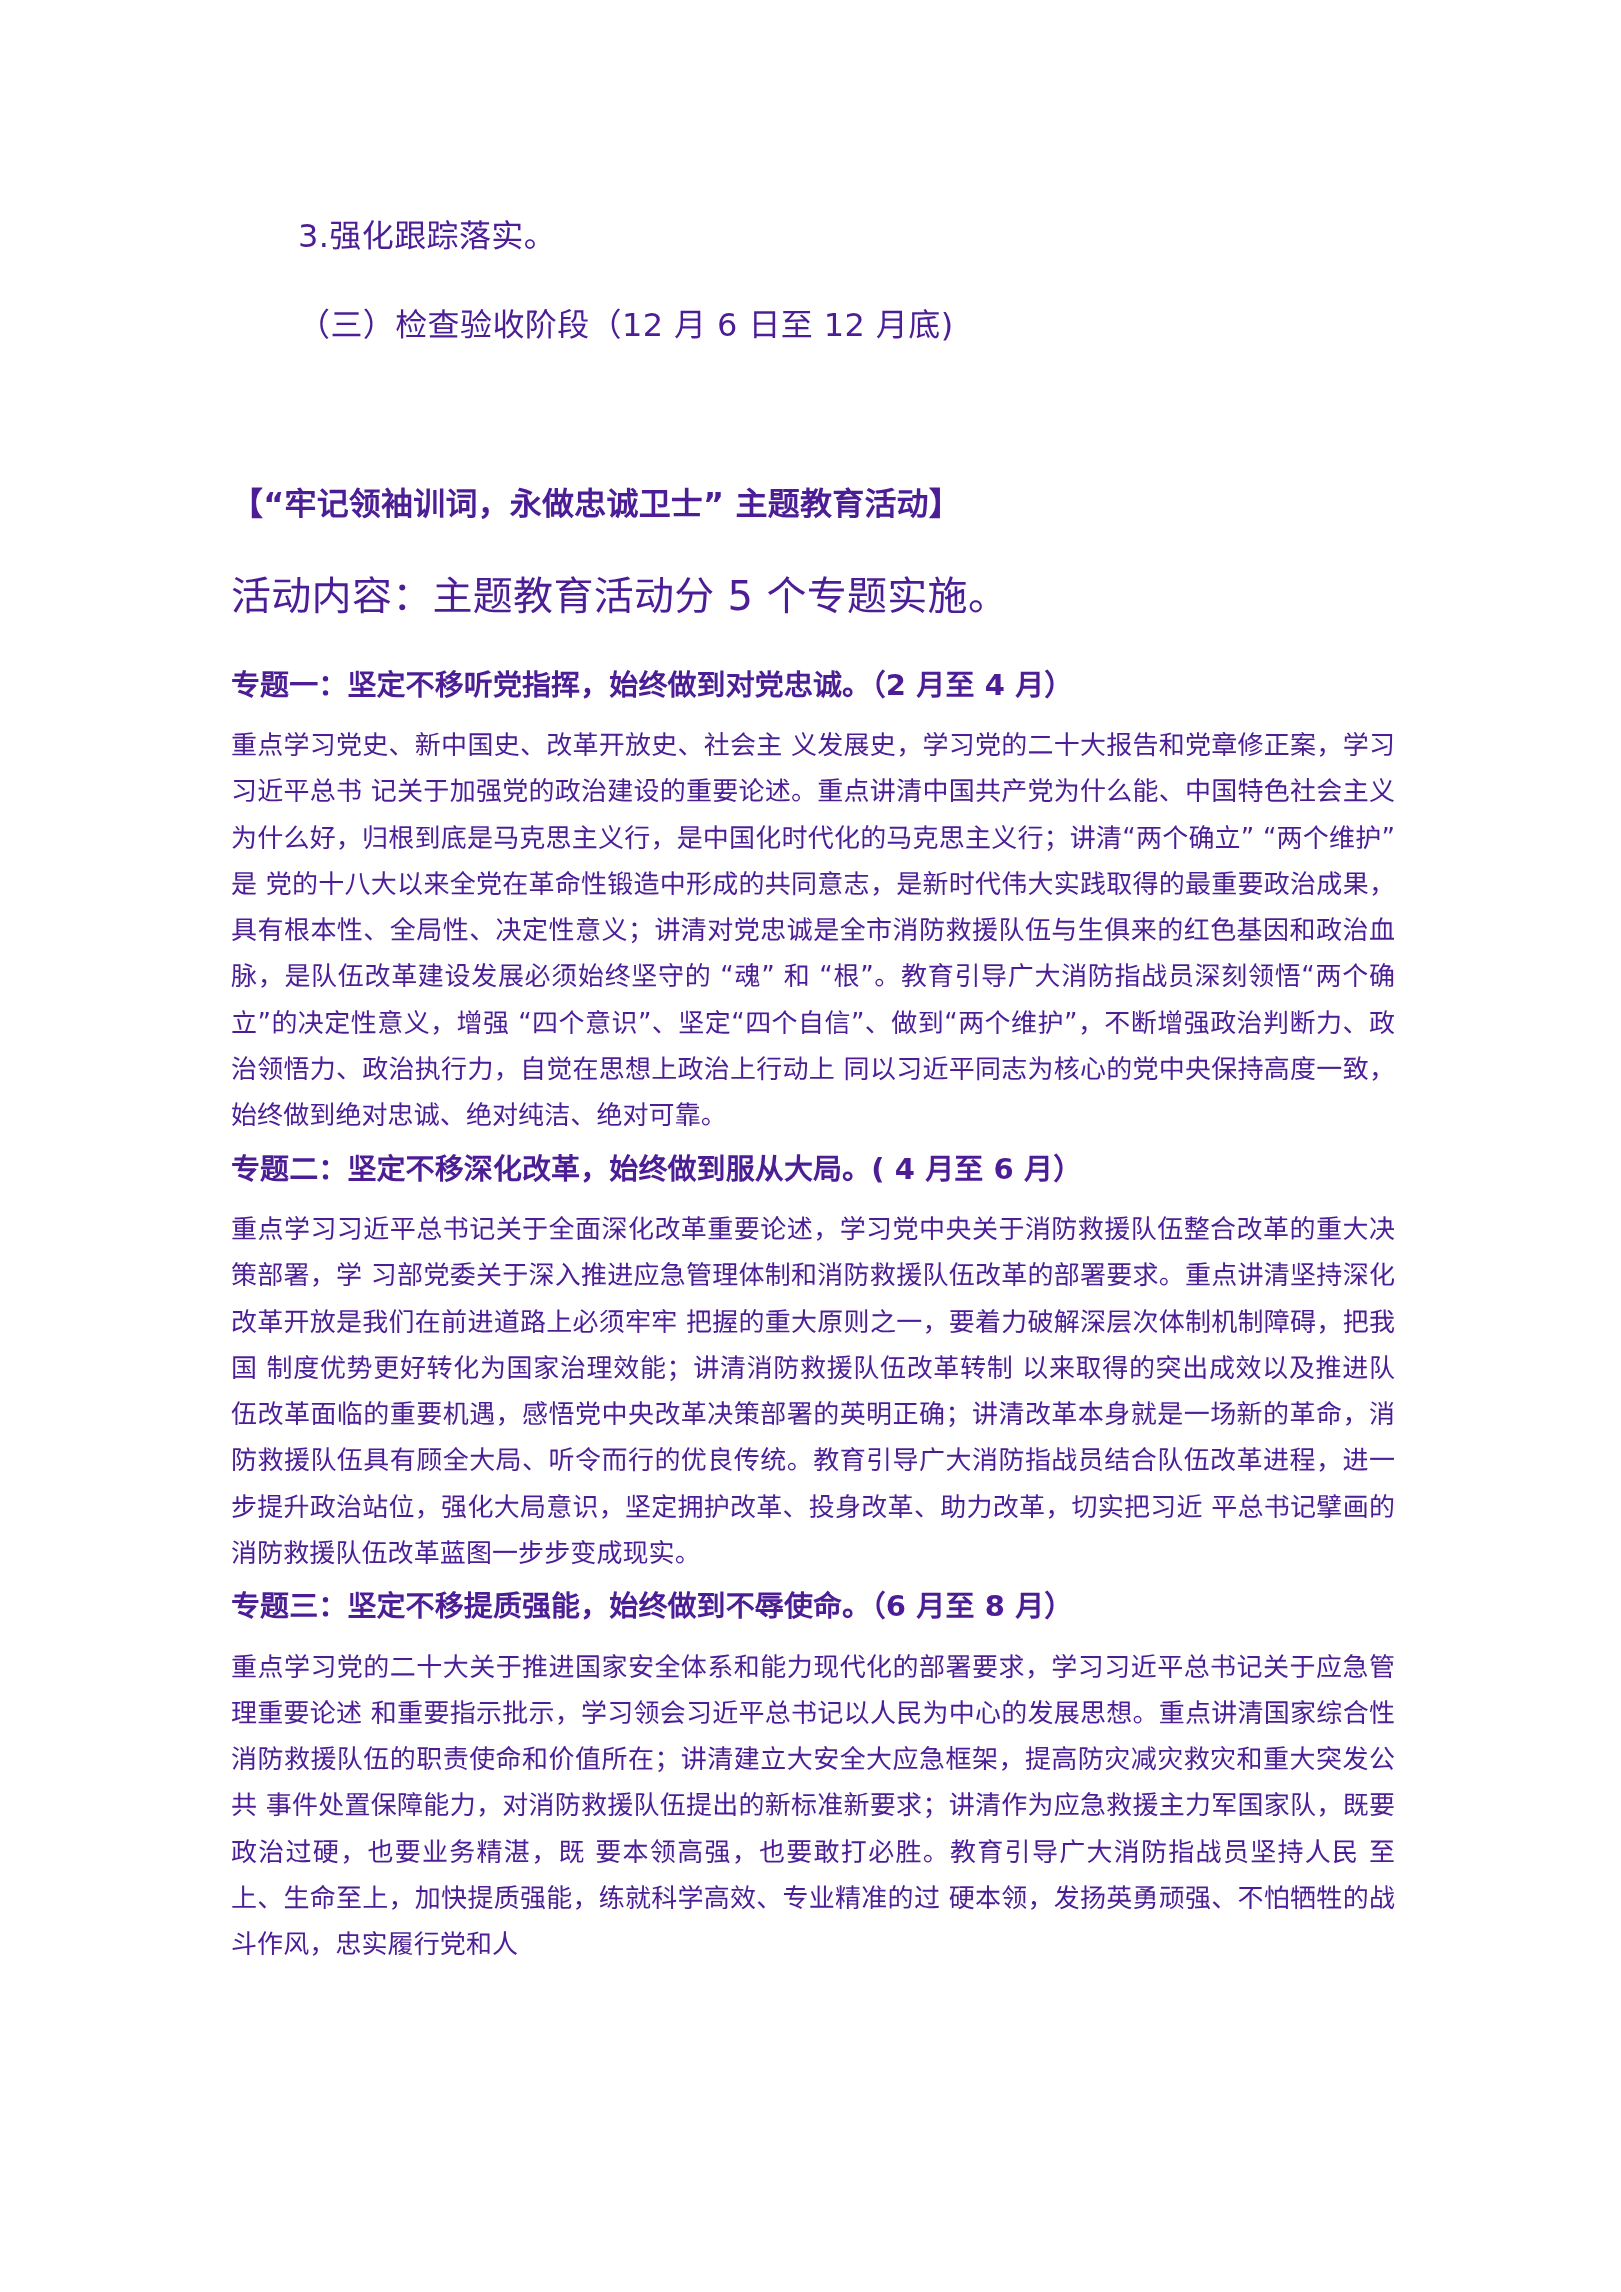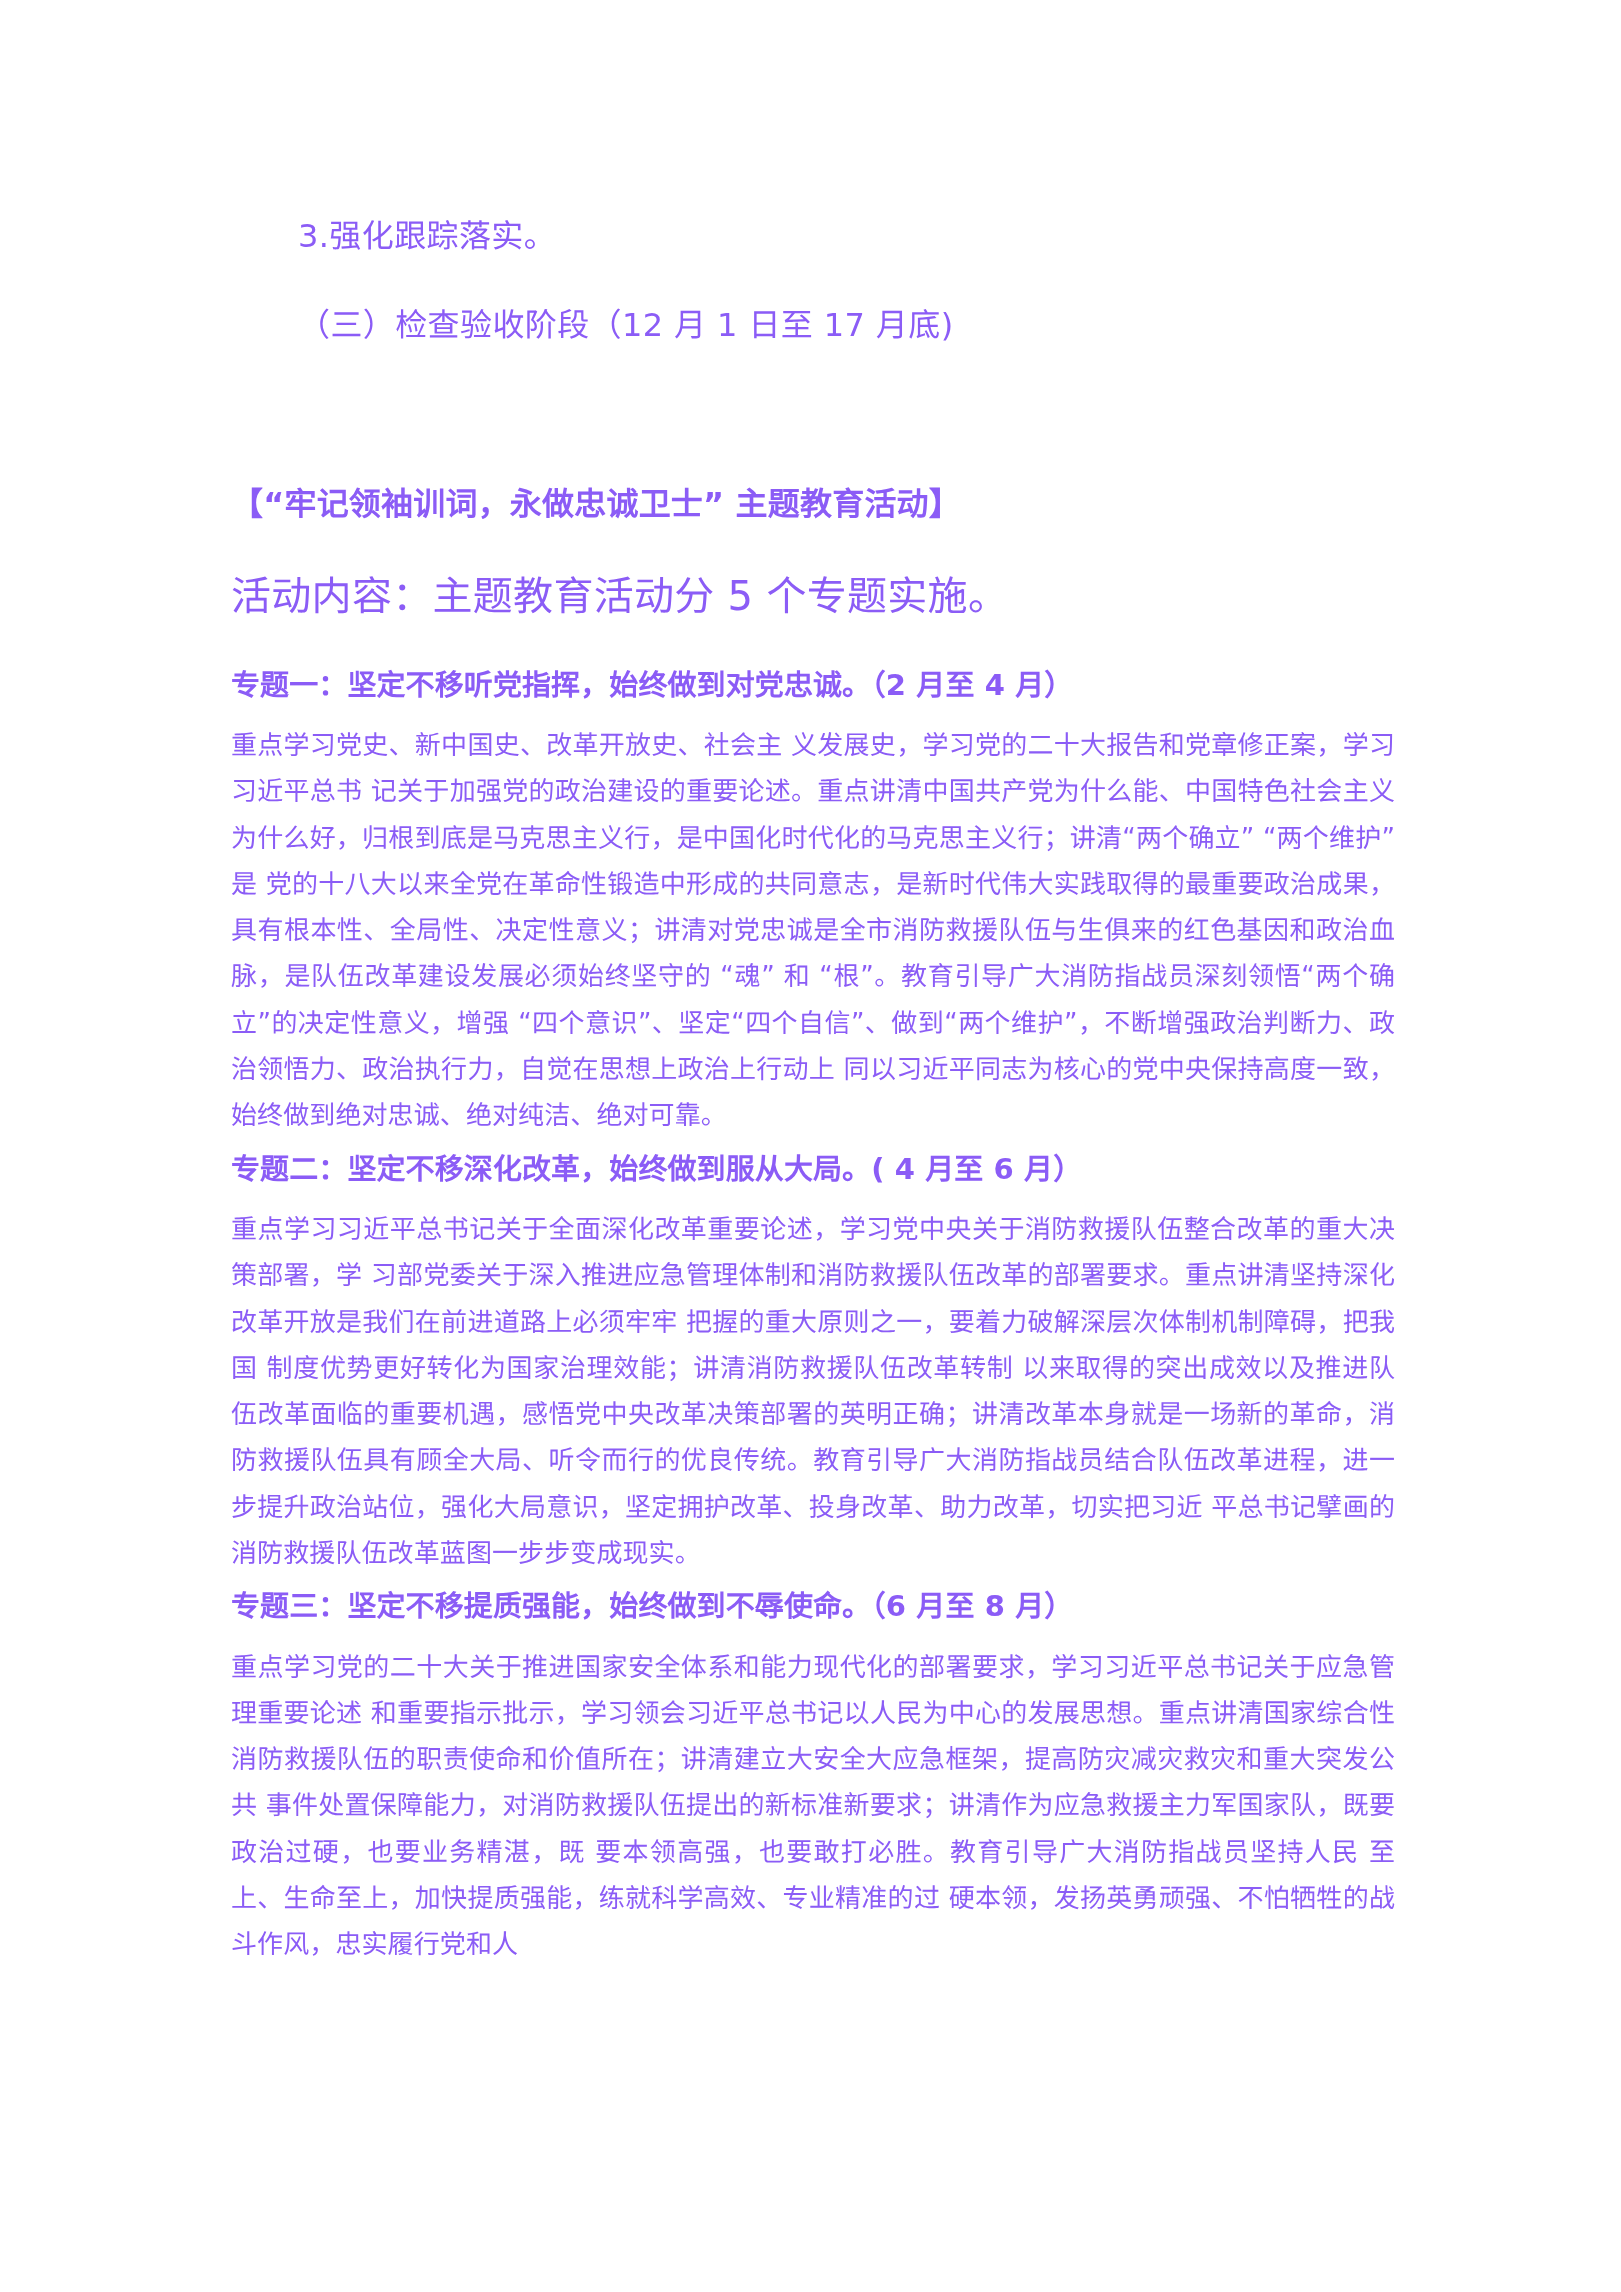--- a/index.html
+++ b/index.html
@@ -9,21 +9,21 @@
     background: #ffffff;
   }
   .page {
     position: relative;
     width: 1621px;
     height: 2293px;
     background: #ffffff;
     margin: 0 auto;
     overflow: hidden;
     font-family: "DejaVu Sans", "Liberation Sans", sans-serif;
-    color: #8b5cf6;
+    color: #4c1d95;
     -webkit-font-smoothing: antialiased;
   }
   .content {
     position: absolute;
     left: 231px;
     top: 211px;
     width: 1164px;
   }
 
   
@@ -92,21 +92,21 @@
   .topic-block + .topic-block { margin-top: 8px; }
 </style>
 </head>
 <body>
 
 <div class="page">
   <div class="content">
 
     <p class="lead-line">3.强化跟踪落实。</p>
 
-    <p class="lead-line second">（三）检查验收阶段（12 月 1 日至 17 月底)</p>
+    <p class="lead-line second">（三）检查验收阶段（12 月 6 日至 12 月底)</p>
 
     <div class="spacer-block"></div>
 
     <h1 class="doc-title">【“牢记领袖训词，永做忠诚卫士” 主题教育活动】</h1>
 
     <p class="activity-line">活动内容：主题教育活动分 5 个专题实施。</p>
 
     <div id="topics-host">
         <div class="topic-block">
           <h2 class="topic-heading">专题一：坚定不移听党指挥，始终做到对党忠诚。（2 月至 4 月）</h2>

